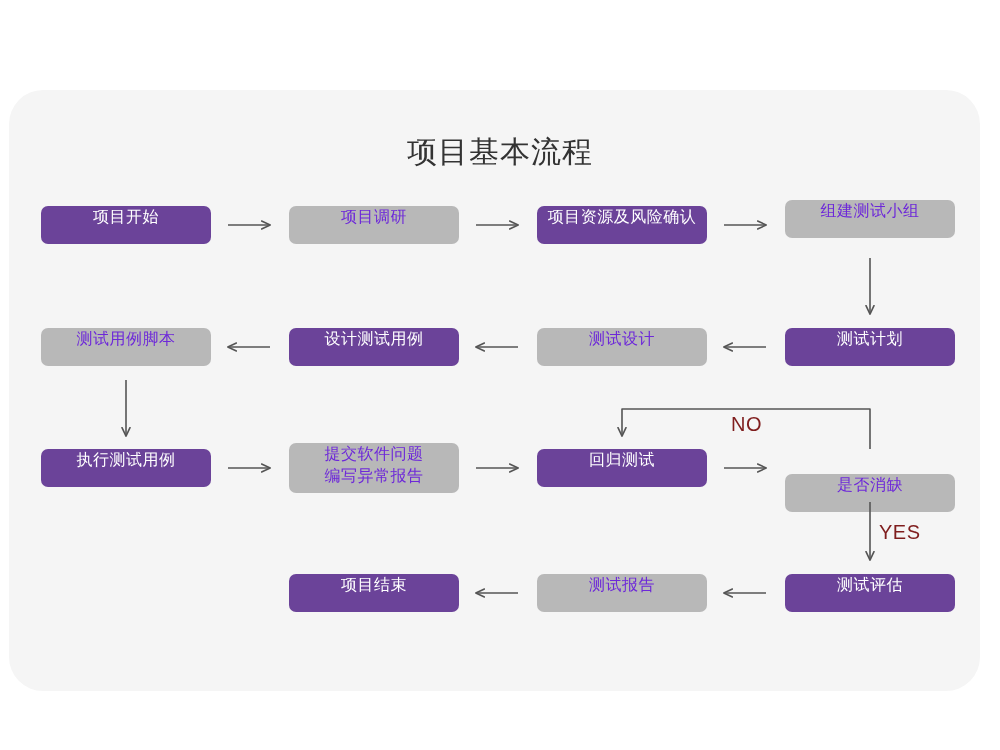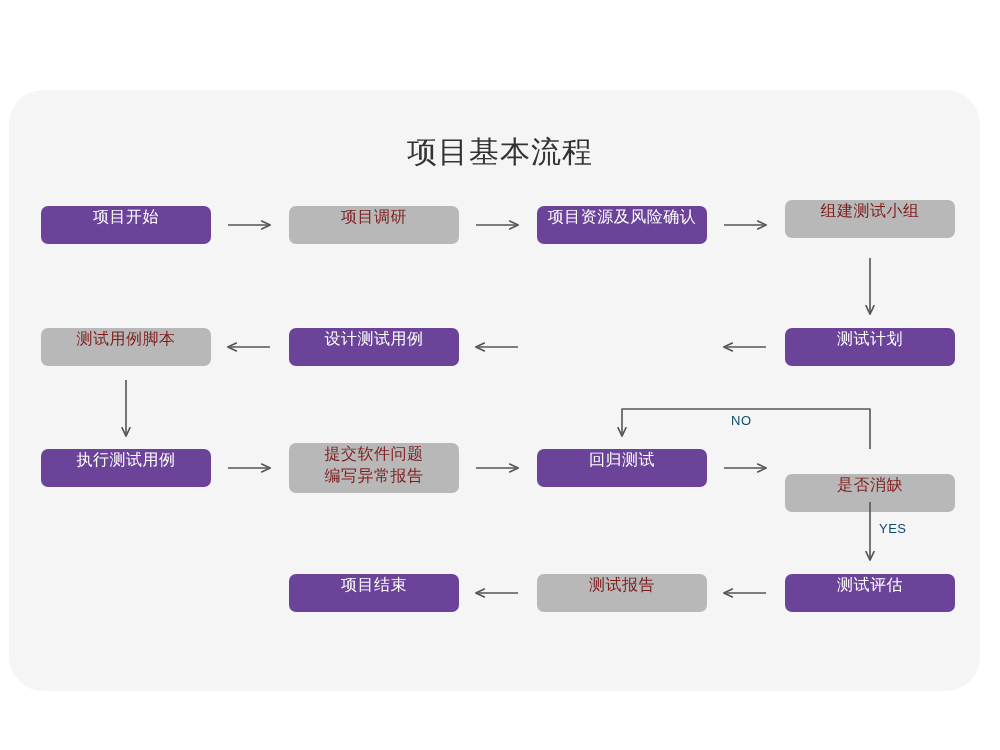--- a/index.html
+++ b/index.html
@@ -58,35 +58,35 @@
     box-sizing: border-box;
     letter-spacing: 0.5px;
     user-select: none;
   }
   .node.purple {
     background: #6b4399;
     color: #ffffff;
   }
   .node.gray {
     background: #b8b8b8;
-    color: #7f1d1d;
+    color: #6d28d9;
   }
   .node .lbl { white-space: pre-line; display: block; }
 
   
   .conn {
     position: absolute;
     pointer-events: none;
   }
   .conn svg { display: block; overflow: visible; }
 
   .edge-label {
     position: absolute;
-    font-size: 13px;
-    color: #0c4a6e;
+    font-size: 20px;
+    color: #7f1d1d;
     letter-spacing: 0.5px;
     white-space: nowrap;
   }
 </style>
 </head>
 <body>
 
 <div id="stage">
 
   <div id="panel"></div>
@@ -110,20 +110,23 @@
   </div>
 
   <div class="node gray" style="left:41px; top:328px; width:170px; height:38px;">
     <span class="lbl">测试用例脚本</span>
   </div>
 
   <div class="node purple" style="left:289px; top:328px; width:170px; height:38px;">
     <span class="lbl">设计测试用例</span>
   </div>
 
+  <div class="node gray" style="left:537px; top:328px; width:170px; height:38px;">
+    <span class="lbl">测试设计</span>
+  </div>
 
   <div class="node purple" style="left:785px; top:328px; width:170px; height:38px;">
     <span class="lbl">测试计划</span>
   </div>
 
   <div class="node purple" style="left:41px; top:449px; width:170px; height:38px;">
     <span class="lbl">执行测试用例</span>
   </div>
 
   <div class="node gray" style="left:289px; top:443px; width:170px; height:50px;">

